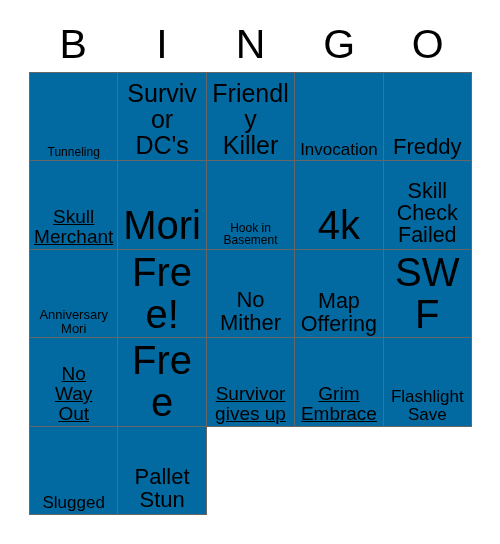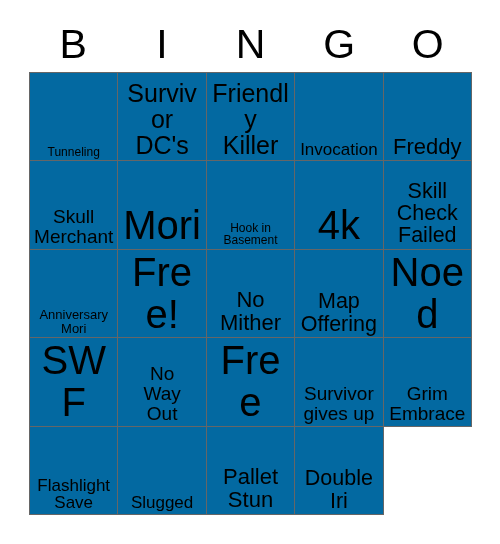--- a/index.html
+++ b/index.html
@@ -74,21 +74,21 @@
     text-align: center;
     line-height: 1.04;
     color: #000000;
     word-wrap: break-word;
     white-space: pre-line;
   }
   
   .s-xs .cell-text { font-size: 13px; }
   .s-sm .cell-text { font-size: 12px; }
   .s-smd .cell-text { font-size: 17px; margin-top: 32px; }
-  .s-md .cell-text { font-size: 19px; }
+  .s-md .cell-text { font-size: 19px; text-decoration: underline; }
   .s-mdl .cell-text { font-size: 21.5px; }
   .s-lg .cell-text { font-size: 25px; }
   .s-xl .cell-text { font-size: 22px; }
   .s-xxl .cell-text { font-size: 40px; }
 </style>
 </head>
 <body>
 
 <div id="card-root">
 
@@ -146,23 +146,20 @@
       </div>
       <div class="bingo-cell s-xl">
         <span class="cell-text">No
 Mither</span>
       </div>
       <div class="bingo-cell s-mdl">
         <span class="cell-text">Map
 Offering</span>
       </div>
       <div class="bingo-cell s-xxl">
-        <span class="cell-text">Noed</span>
-      </div>
-      <div class="bingo-cell s-xxl">
         <span class="cell-text">SWF</span>
       </div>
       <div class="bingo-cell s-md">
         <span class="cell-text">No
 Way
 Out</span>
       </div>
       <div class="bingo-cell s-xxl">
         <span class="cell-text">Free</span>
       </div>
@@ -178,19 +175,15 @@
         <span class="cell-text">Flashlight
 Save</span>
       </div>
       <div class="bingo-cell s-smd">
         <span class="cell-text">Slugged</span>
       </div>
       <div class="bingo-cell s-xl">
         <span class="cell-text">Pallet
 Stun</span>
       </div>
-      <div class="bingo-cell s-mdl">
-        <span class="cell-text">Double
-Iri</span>
-      </div>
     </div>
 
 </div>
 
 </body></html>

